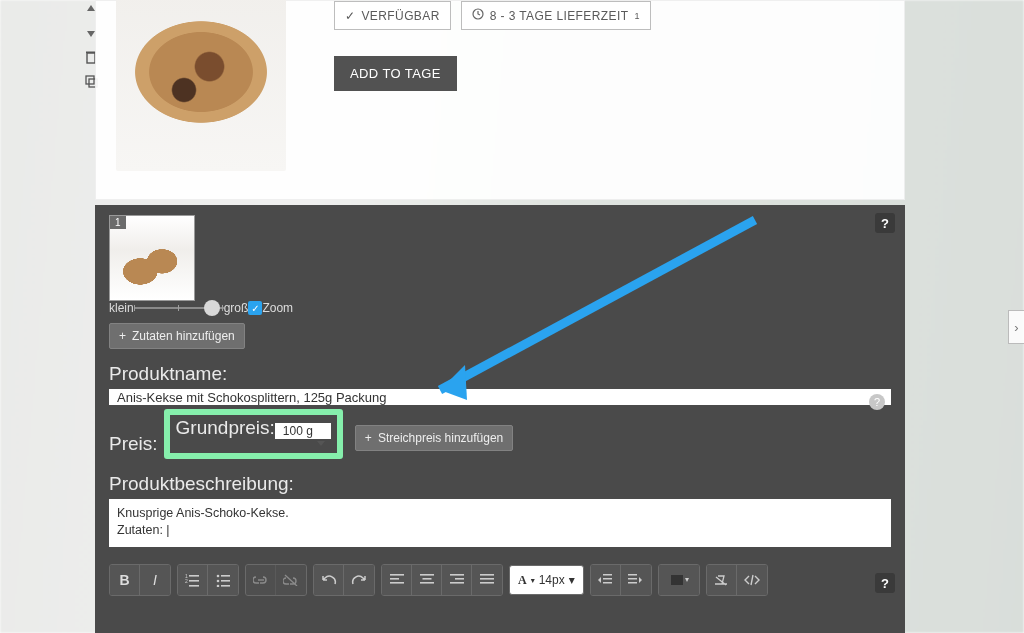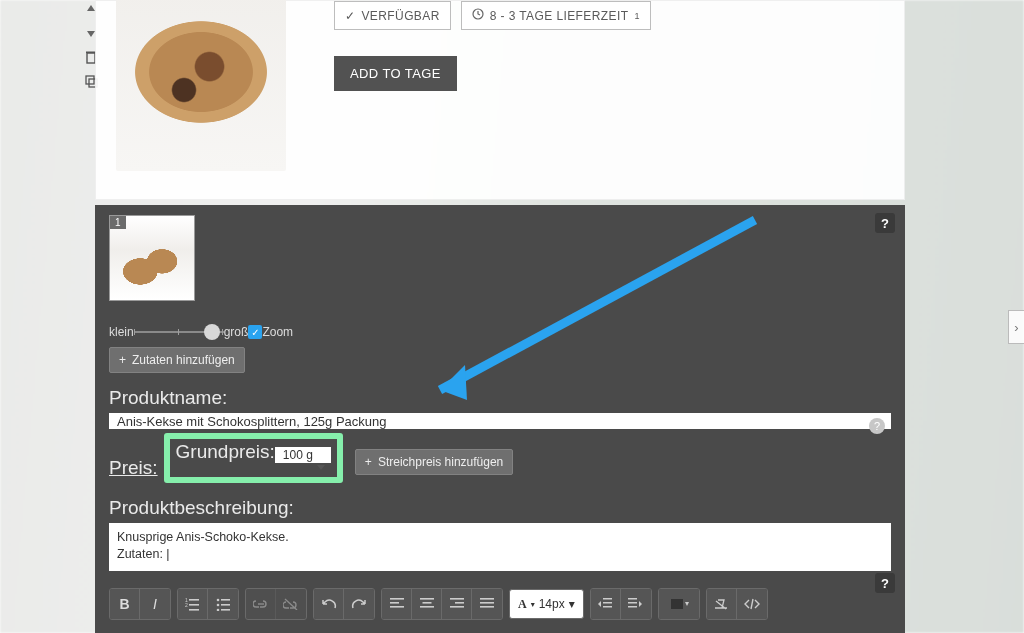--- a/index.html
+++ b/index.html
@@ -74,21 +74,21 @@
   .thumb-wrap { display:flex; flex-direction:column; width: 86px; }
   .thumb {
     width: 86px; height: 86px; border:1px solid #9a9a9a; position:relative;
     background:
       radial-gradient(ellipse 34% 26% at 36% 66%, #b98853 0 60%, transparent 61%),
       radial-gradient(ellipse 30% 24% at 62% 54%, #b98853 0 60%, transparent 61%),
       linear-gradient(#fff, #f0eeeb 40%, #fff);
   }
   .thumb-num { position:absolute; left:0; top:0; background:#6b6b6b; color:#fff; font-size:10px; padding:1px 5px; }
 
-  .size-row { display:flex; align-items:center; gap:0; margin-top:24px; font-size:12px; color:#ddd; }
+  .size-row { display:flex; align-items:center; gap:0; margin-top:0; font-size:12px; color:#ddd; }
   .slider {
     position:relative; width: 90px; height: 8px;
   }
   .slider-track { position:absolute; left:0; right:0; top:3px; height:2px; background:#8a8a8a; }
   .slider-tick { position:absolute; top:1px; width:1px; height:6px; background:#9e9e9e; }
   .slider-knob { position:absolute; top:-4px; width:16px; height:16px; background:#d8d8d8; border-radius:50%; left:70px; }
 
   .zoom-check { width:14px; height:14px; background:#2aa3ef; display:inline-flex; align-items:center; justify-content:center; color:#fff; font-size:10px; border-radius:2px; }
 
   .grey-btn {
@@ -99,21 +99,21 @@
 
   .field-label { margin-top: 14px; margin-bottom: 4px; font-size:19px; color:#eaeaea; }
   .text-input {
     width: 100%; background:#fff; border:none; color:#333;
     font-size:13px; padding: 6px 28px 6px 8px; height: 16px;
   }
   .input-wrap { position:relative; }
   .field-help { position:absolute; right:6px; top:5px; width:16px; height:16px; border-radius:50%; background:#c7c7c7; color:#fff; font-size:11px; display:flex; align-items:center; justify-content:center; }
 
   .price-row { display:flex; align-items:flex-end; gap:0; margin-top:4px; }
-  .price-col { display:flex; flex-direction:column;text-decoration:underline; }
+  .price-col { display:flex; flex-direction:column; }
   .num-input {
     width: 110px; height:30px; background:#fff; border:none; color:#333;
     text-align:right; padding: 0 22px 0 8px; font-size:13px;
   }
   .spin { position:absolute; right:4px; top:4px; display:flex; flex-direction:column; gap:0; }
   .spin span { width:10px; height:10px; display:block; }
   .spin svg { display:block; }
 
   .base-box {
     border: 6px solid #86efac; border-radius:3px;

